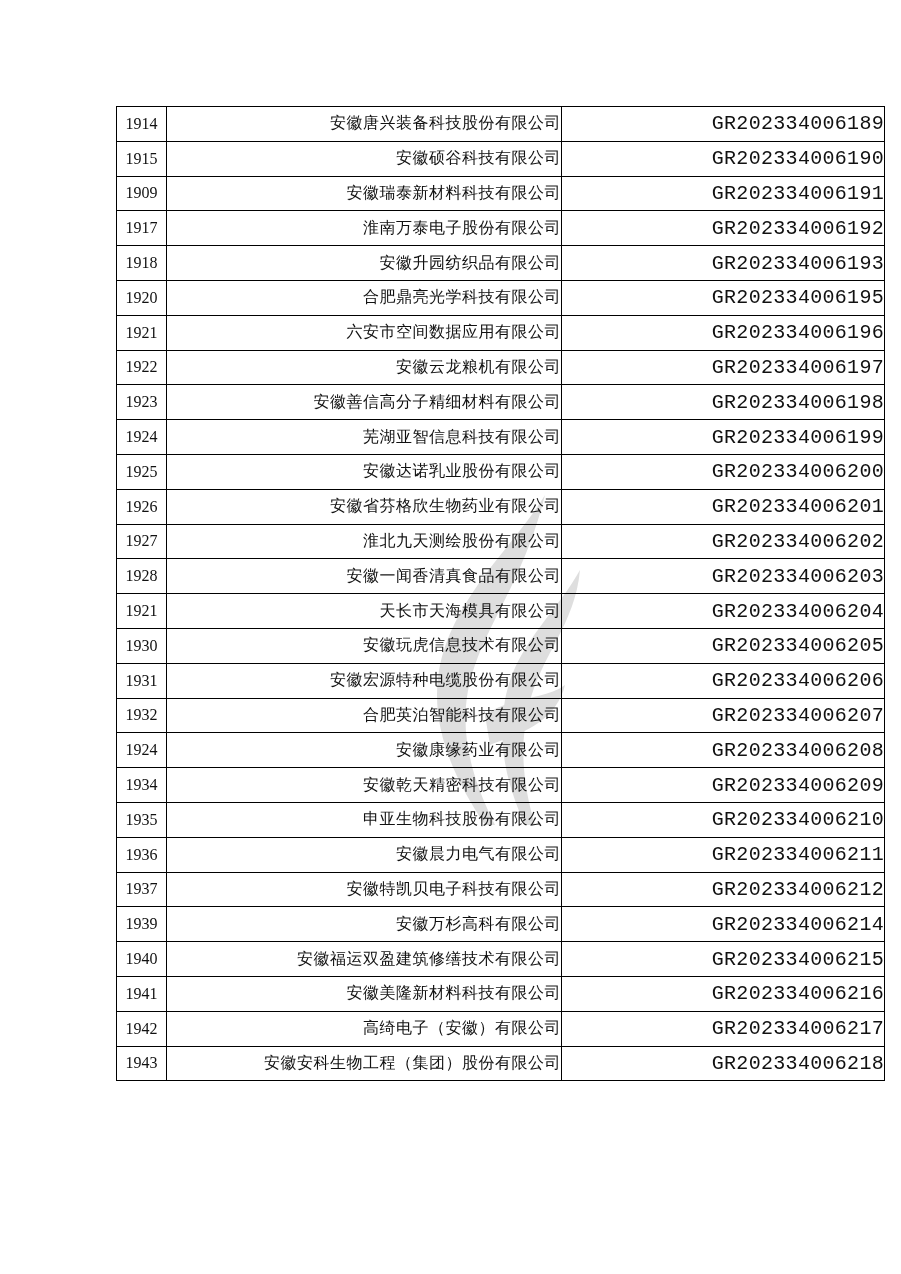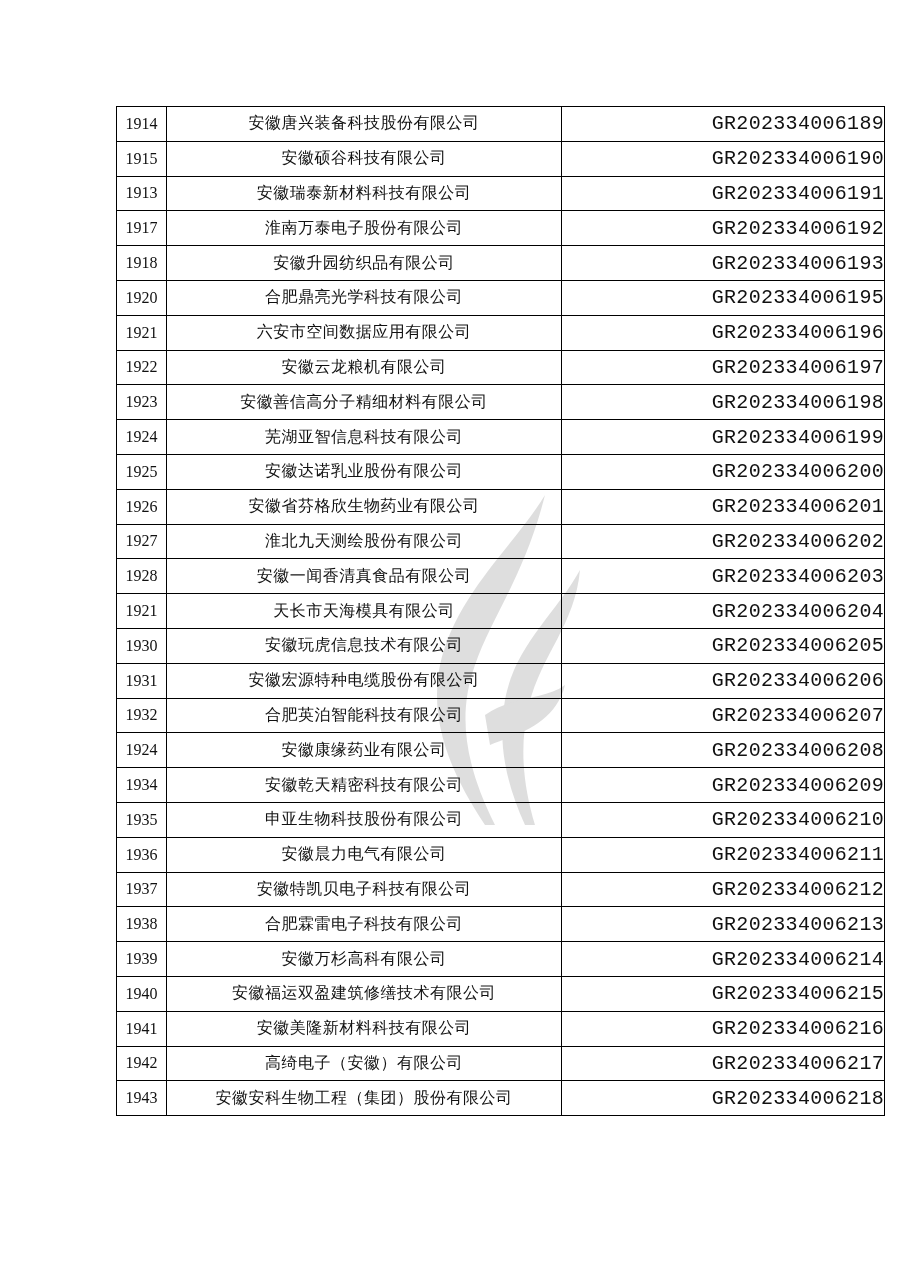--- a/index.html
+++ b/index.html
@@ -12,21 +12,21 @@
   table.list {
     position: absolute; left: 116px; top: 106px; width: 769px;
     border-collapse: collapse; table-layout: fixed; z-index: 2;
     font-family: "DejaVu Serif", "Liberation Serif", serif;
   }
   table.list td {
     border: 1px solid #000; height: 33.8px; padding: 0; vertical-align: middle;
     color: #111; background: transparent;
   }
   td.idx { width: 49px; text-align: center; font-family: "Liberation Serif", serif; font-size: 16px; padding-top: 6px; }
-  td.name { width: 394px; text-align: center; font-family: "DejaVu Sans", sans-serif; font-size: 16px; letter-spacing: 0.5px; }
+  td.name { width: 394px; text-align: right; font-family: "DejaVu Sans", sans-serif; font-size: 16px; letter-spacing: 0.5px; }
   td.code { text-align: right; font-family: Liberation Mono, monospace; font-size: 20px; letter-spacing: 0.3px; }
 </style>
 </head>
 <body>
 
 <div class="page">
 
   <svg class="watermark" viewBox="0 0 200 350" xmlns="http://www.w3.org/2000/svg">
     <path d="M150 10 C 120 60, 60 110, 45 180 C 35 230, 50 280, 90 340 L 100 340 C 70 280, 62 230, 80 180 C 95 135, 130 90, 150 10 Z" fill="#9a9a9a"></path>
     <path d="M185 85 C 160 130, 120 160, 110 215 C 102 260, 112 300, 130 340 L 140 340 C 128 300, 124 260, 134 220 C 146 170, 180 140, 185 85 Z" fill="#9a9a9a"></path>
@@ -39,21 +39,21 @@
           <td class="idx">1914</td>
           <td class="name">安徽唐兴装备科技股份有限公司</td>
           <td class="code">GR202334006189</td>
         </tr>
       <tr>
           <td class="idx">1915</td>
           <td class="name">安徽硕谷科技有限公司</td>
           <td class="code">GR202334006190</td>
         </tr>
       <tr>
-          <td class="idx">1913</td>
+          <td class="idx">1909</td>
           <td class="name">安徽瑞泰新材料科技有限公司</td>
           <td class="code">GR202334006191</td>
         </tr>
       <tr>
           <td class="idx">1917</td>
           <td class="name">淮南万泰电子股份有限公司</td>
           <td class="code">GR202334006192</td>
         </tr>
       <tr>
           <td class="idx">1918</td>
@@ -144,25 +144,20 @@
           <td class="idx">1936</td>
           <td class="name">安徽晨力电气有限公司</td>
           <td class="code">GR202334006211</td>
         </tr>
       <tr>
           <td class="idx">1937</td>
           <td class="name">安徽特凯贝电子科技有限公司</td>
           <td class="code">GR202334006212</td>
         </tr>
       <tr>
-          <td class="idx">1938</td>
-          <td class="name">合肥霖雷电子科技有限公司</td>
-          <td class="code">GR202334006213</td>
-        </tr>
-      <tr>
           <td class="idx">1939</td>
           <td class="name">安徽万杉高科有限公司</td>
           <td class="code">GR202334006214</td>
         </tr>
       <tr>
           <td class="idx">1940</td>
           <td class="name">安徽福运双盈建筑修缮技术有限公司</td>
           <td class="code">GR202334006215</td>
         </tr>
       <tr>

